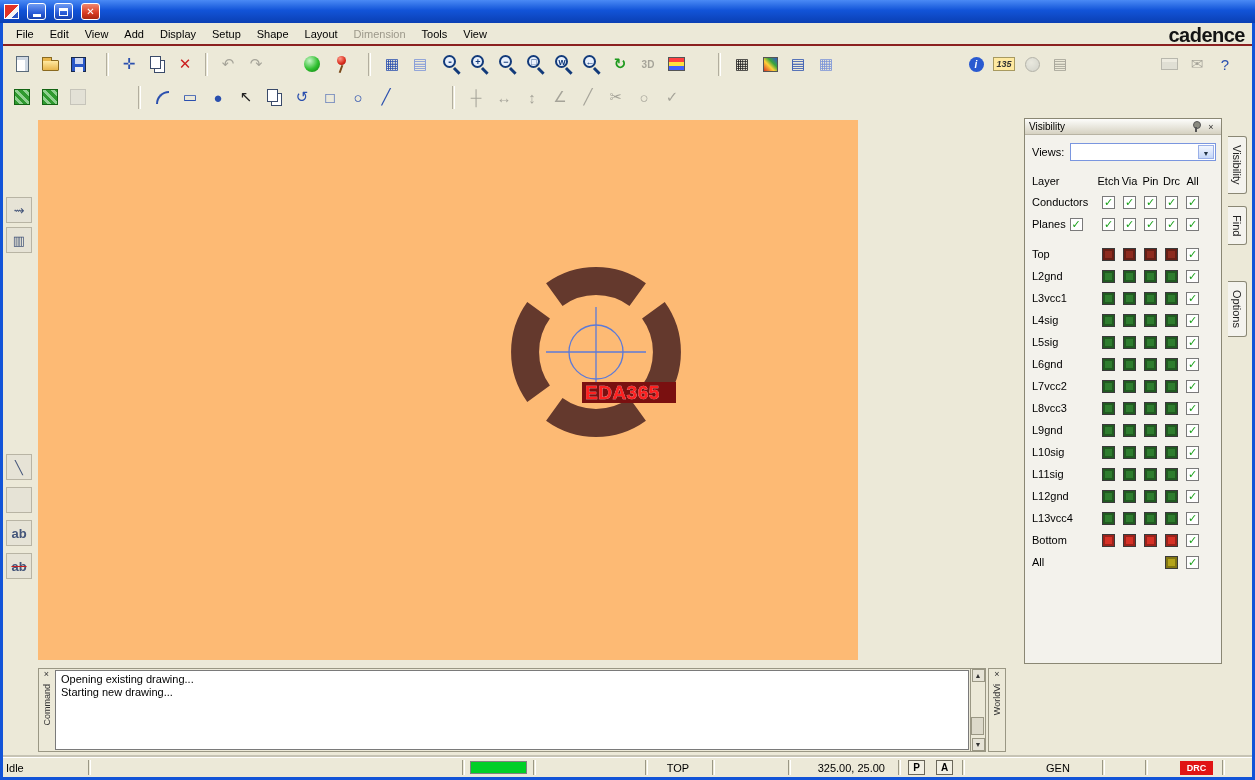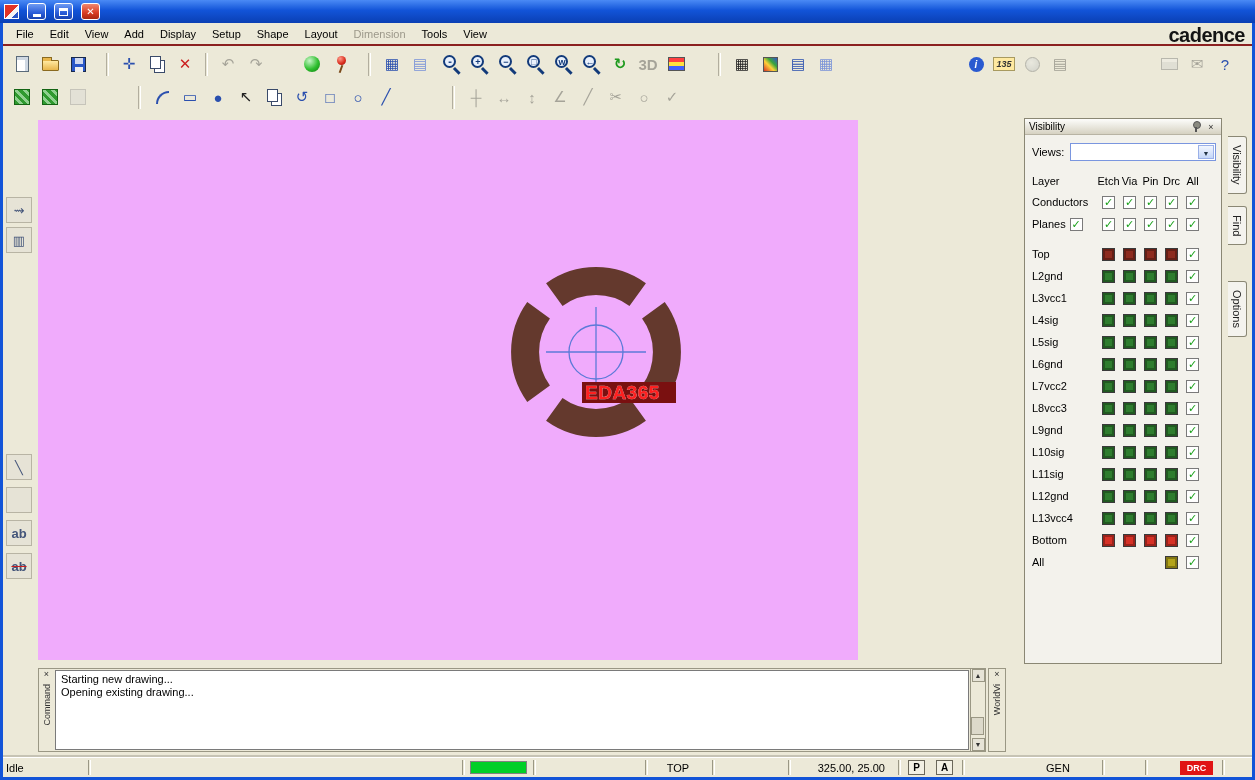--- a/index.html
+++ b/index.html
@@ -33,21 +33,21 @@
   .brand{position:absolute;right:10px;top:1px;font-size:20px;font-weight:bold;
     letter-spacing:-0.5px;color:#141414}
   
   .toolbar1{position:absolute;left:0;top:48px;width:100%;height:33px;background:#ece9d8}
   .toolbar2{position:absolute;left:0;top:81px;width:100%;height:32px;background:#ece9d8}
   .tg{position:absolute;top:3px;display:flex;align-items:center}
   .tb{width:26px;height:26px;display:flex;align-items:center;justify-content:center;
     margin:0 1px;font-size:15px;color:#333;border:1px solid transparent;cursor:default}
   .tb.dis{opacity:.38;filter:grayscale(85%)}
   .c-blue{color:#2a4fae}.c-red{color:#cc2020;font-weight:bold}.c-green{color:#1e9a1e;font-weight:bold}
-  .c-dark{color:#222}.c-lblue{color:#7a93d8}.xs{font-size:15px;font-weight:bold}
+  .c-dark{color:#222}.c-lblue{color:#7a93d8}.xs{font-size:10px;font-weight:bold}
   .vsep{position:absolute;top:5px;height:23px;width:3px;border-left:1px solid #b2ae9e;border-right:1px solid #fff}
   
   .ic-page{width:13px;height:16px;background:#fff;border:1px solid #5a6a7a;box-shadow:inset -3px 3px 0 #cfd8e2}
   .ic-folder{width:17px;height:11px;background:linear-gradient(#ffe9a0,#e8b64c);
     border:1px solid #8a6a20;border-radius:1px;position:relative;margin-top:3px}
   .ic-folder::before{content:"";position:absolute;left:-1px;top:-4px;width:8px;height:3px;
     background:#e8b64c;border:1px solid #8a6a20;border-bottom:none}
   .ic-floppy{width:15px;height:15px;background:#2a57c8;border:1px solid #1a2a4a;position:relative}
   .ic-floppy::before{content:"";position:absolute;left:3px;top:0;width:8px;height:6px;background:#cfd8ef}
   .ic-floppy::after{content:"";position:absolute;left:3px;top:9px;width:8px;height:5px;background:#eee}
@@ -79,21 +79,21 @@
   .ic-arc{width:13px;height:13px;border-top:2px solid #2a4fae;border-left:2px solid #2a4fae;border-top-left-radius:13px}
   .ic-greensq{width:16px;height:16px;border:1px solid #146414;
     background:repeating-linear-gradient(45deg,#2f9a2f 0 3px,#8fd08f 3px 6px)}
   .ic-graysq{width:16px;height:16px;border:1px solid #8a8a8a;background:#d8d5c8}
   .strike-red{text-decoration:line-through;text-decoration-color:#cc2020}
   
   .leftbar{position:absolute;left:0;top:113px;width:38px;height:551px;background:#ece9d8}
   .lb-btn{position:absolute;left:6px;width:26px;height:26px;border:1px solid #b8b4a4;background:#e6e3d6;
     display:flex;align-items:center;justify-content:center;font-size:13px;color:#44557a}
   
-  .canvas{position:absolute;left:38px;top:120px;width:820px;height:540px;background:#f0abfc}
+  .canvas{position:absolute;left:38px;top:120px;width:820px;height:540px;background:#fdba74}
   .canvas svg{position:absolute;left:0;top:0}
   .eda-text{font-family:"Liberation Sans","DejaVu Sans",sans-serif;font-size:19px;font-weight:bold;letter-spacing:.5px;
     paint-order:stroke fill;stroke:#ffb8b8;stroke-width:.5px}
   
   .vispanel{position:absolute;left:1024px;top:118px;width:198px;height:546px;
     background:#f3f2ec;border:1px solid #8a8774}
   .vis-title{height:16px;background:linear-gradient(180deg,#fdfdfb,#d6d2c2);
     border-bottom:1px solid #b8b4a4;display:flex;align-items:center;padding:0 4px;font-size:10px;gap:4px}
   .vis-title .sp{flex:1}
   .pin-ico{position:relative;width:10px;height:11px}
@@ -682,22 +682,22 @@
   <span class="stab mb2">Find</span>
   <span class="stab">Options</span>
 </div>
 
 <div class="console">
   <div class="console-side">
     <span class="cx">×</span>
     <span class="vlabel">Command</span>
   </div>
   <div class="console-text">
+    <div>Opening existing drawing...</div>
     <div>Starting new drawing...</div>
-    <div>Opening existing drawing...</div>
   </div>
   <div class="console-scroll">
     <span class="sc-btn">▲</span>
     <span class="sc-btn">▼</span>
     <span class="sc-thumb"></span>
   </div>
 </div>
 
 <div class="worldview">
   <span class="cx">×</span>

